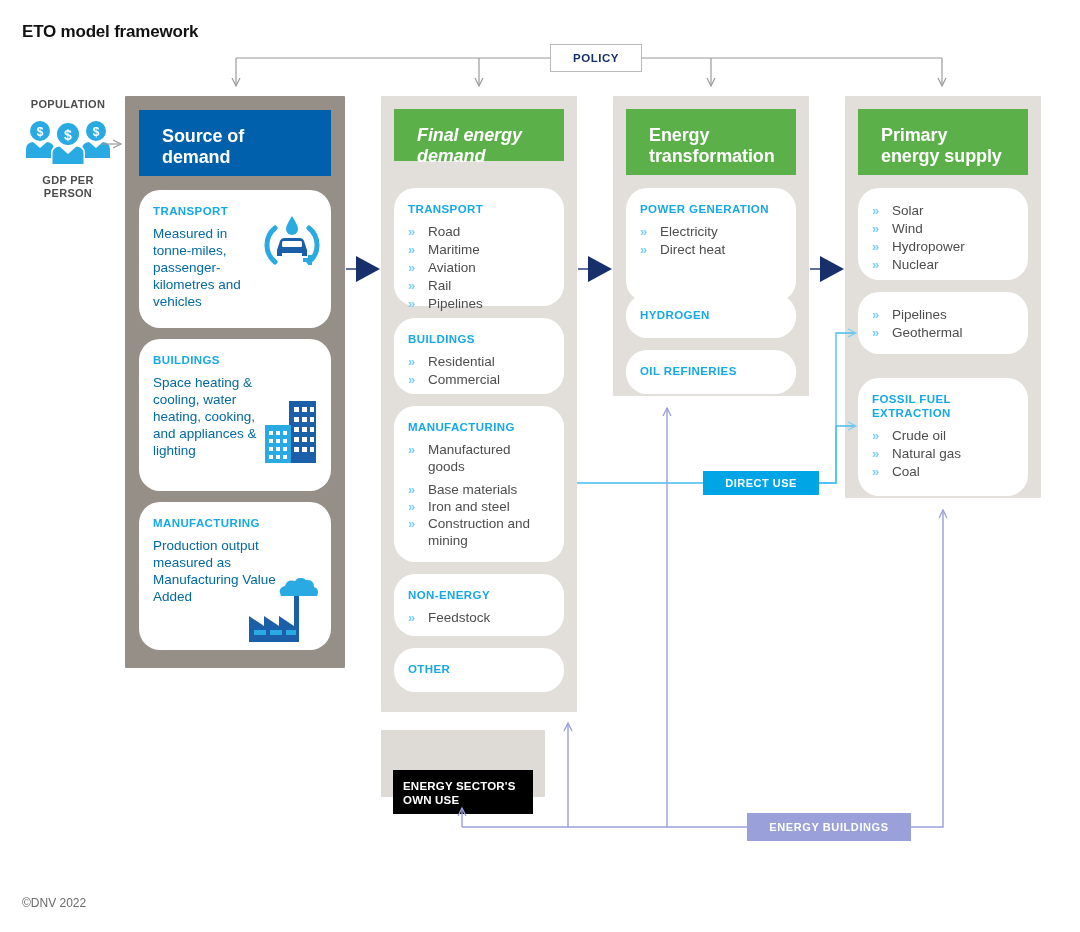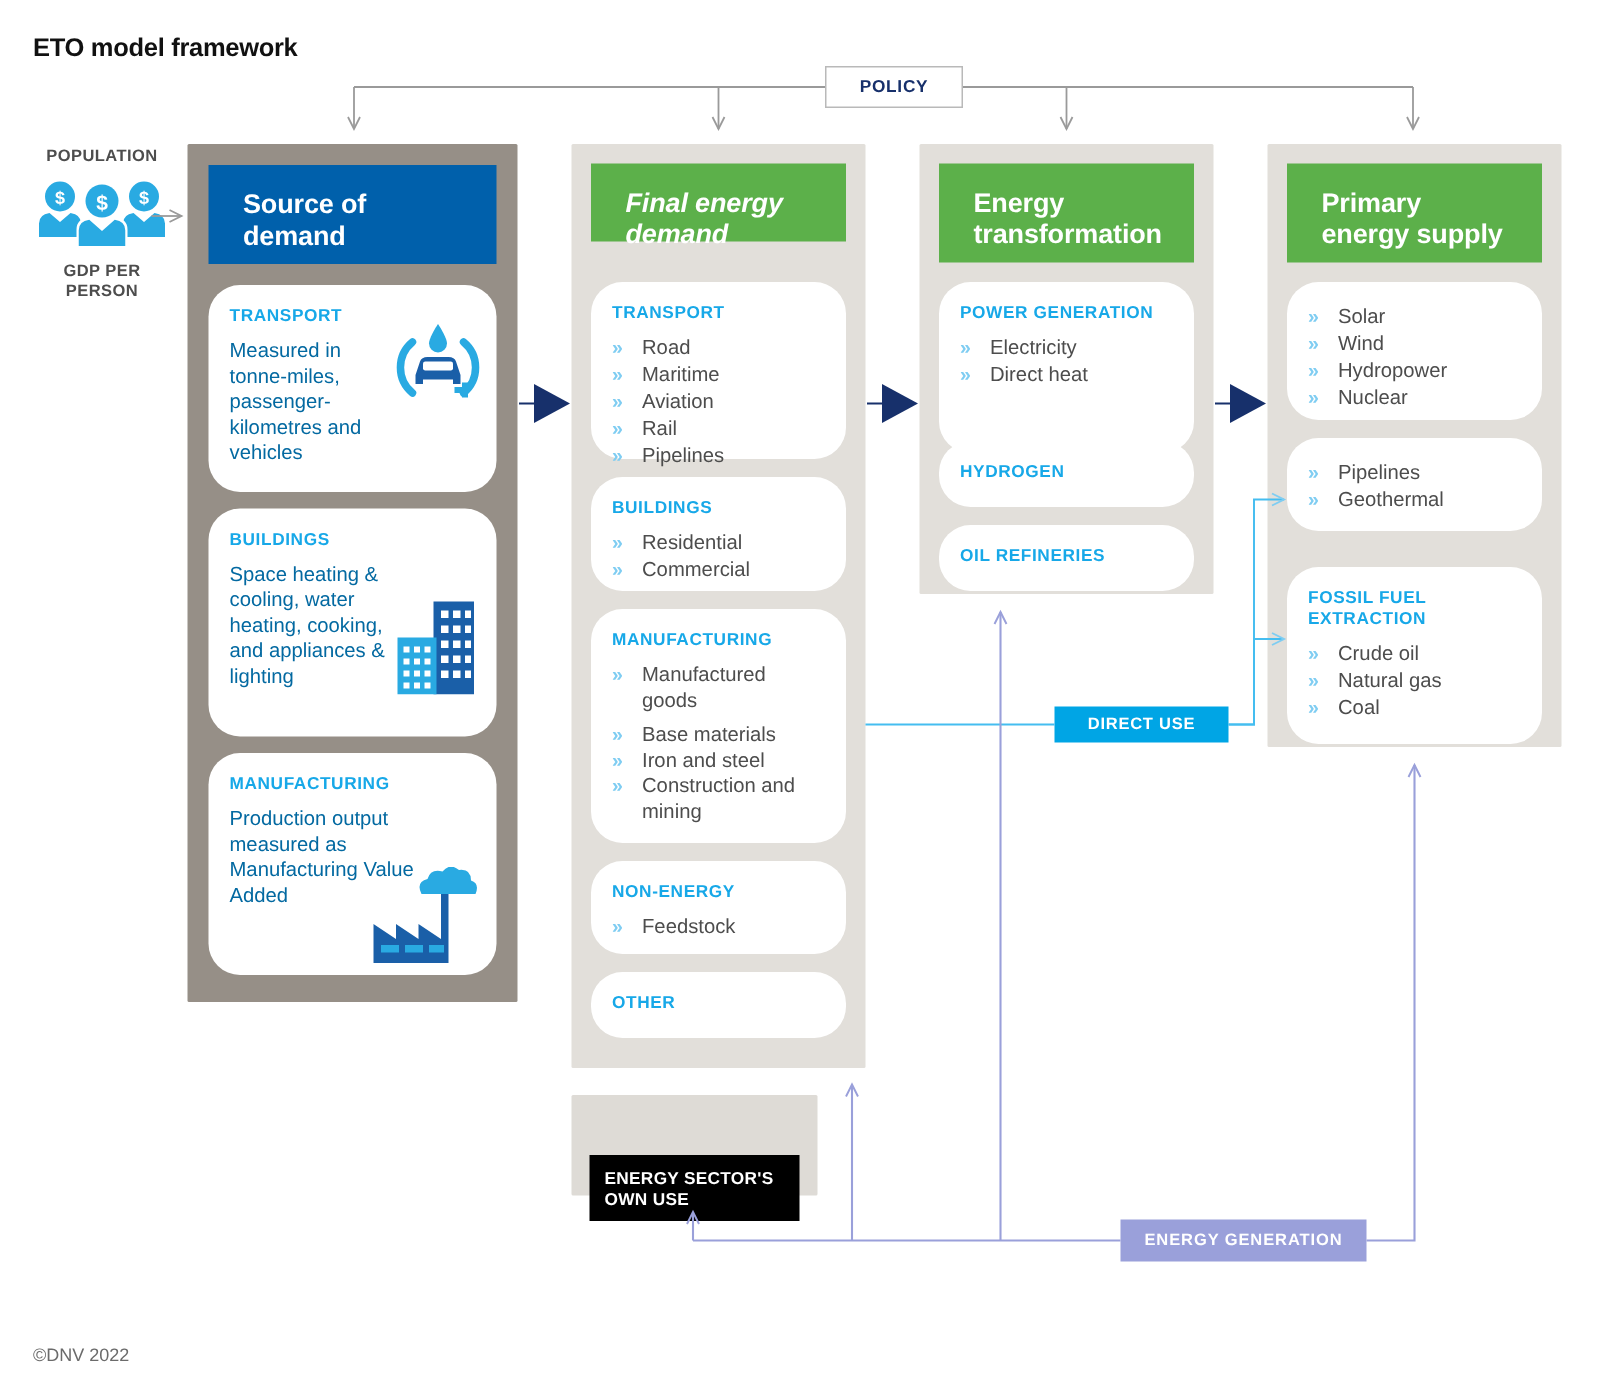--- a/index.html
+++ b/index.html
@@ -343,21 +343,21 @@
 </div>
 
 <div class="abs col-frame" id="col-own">
   <div class="abs" id="hdr-own">
     <div>ENERGY SECTOR'S</div>
     <div>OWN USE</div>
   </div>
 </div>
 
 <div class="abs" id="direct-use-box">DIRECT USE</div>
-<div class="abs" id="energy-efficiency-box">ENERGY GENERATION</div>
+<div class="abs" id="energy-efficiency-box">ENERGY BUILDINGS</div>
 
 <svg class="abs" id="connectors">
   <defs>
     <marker id="thin-arrow" markerWidth="12" markerHeight="12" refX="9" refY="5" orient="auto" markerUnits="userSpaceOnUse">
       <path d="M1,1 L9,5 L1,9" fill="none" stroke="#9a9a9a" stroke-width="1.2"></path>
     </marker>
     <marker id="purple-arrow" markerWidth="12" markerHeight="12" refX="9" refY="5" orient="auto" markerUnits="userSpaceOnUse">
       <path d="M1,1 L9,5 L1,9" fill="none" stroke="#9aa0da" stroke-width="1.3"></path>
     </marker>
     <marker id="blue-arrow" markerWidth="12" markerHeight="12" refX="9" refY="5" orient="auto" markerUnits="userSpaceOnUse">

